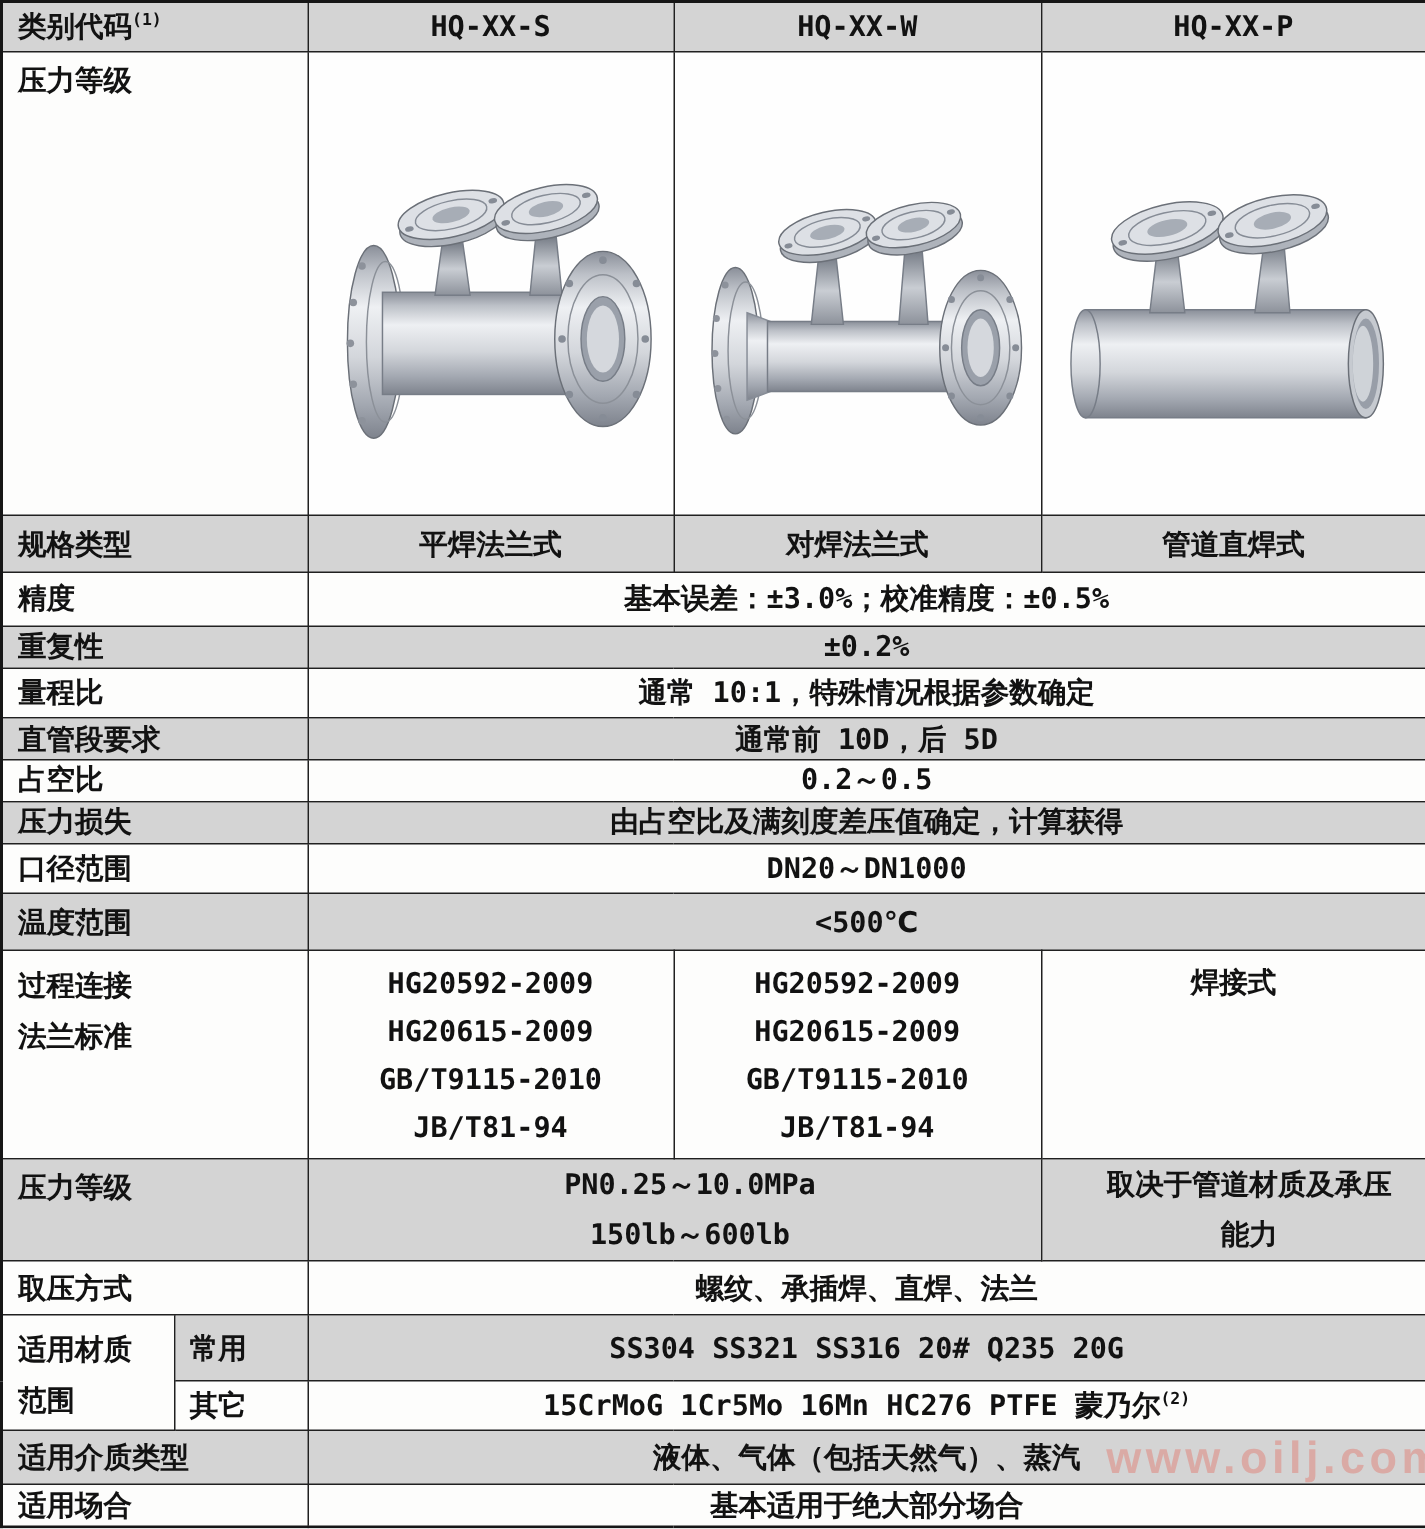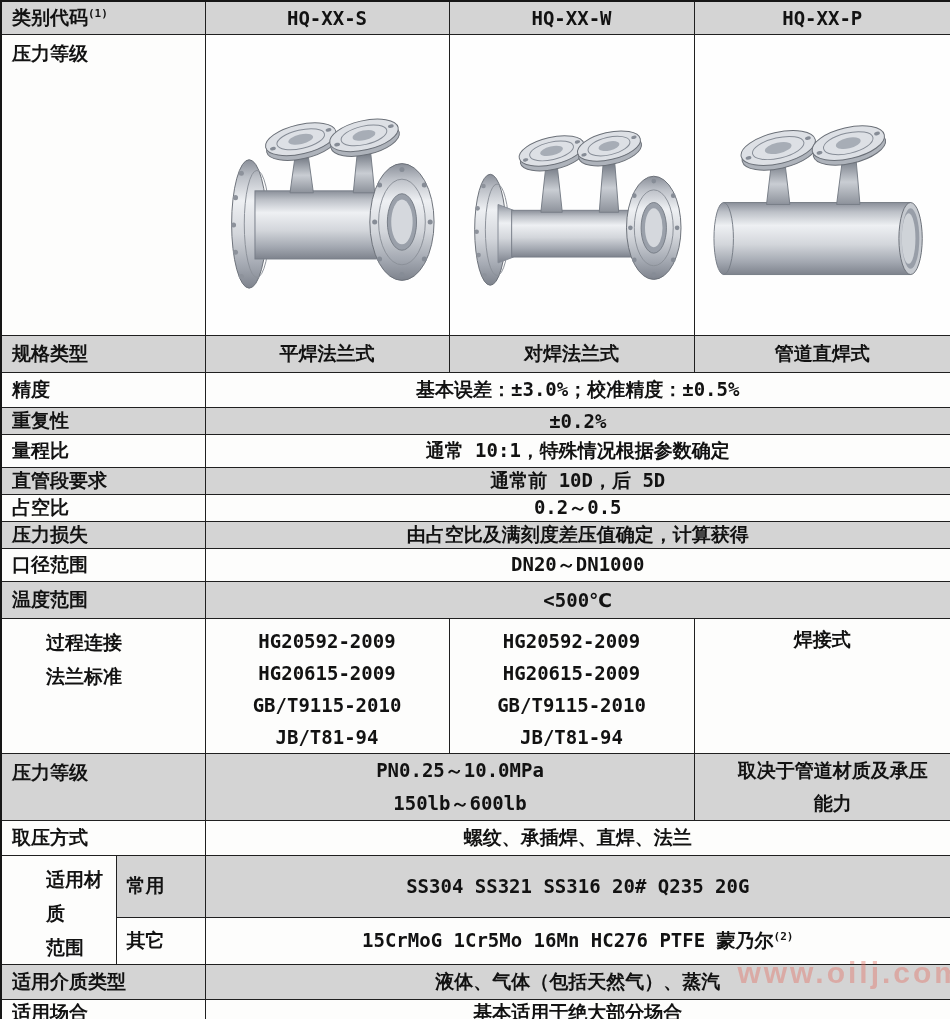--- a/index.html
+++ b/index.html
@@ -16,21 +16,21 @@
   .bg-w{background:#fdfdfc;}
   sup{font-size:11px;font-weight:600;vertical-align:super;line-height:0;}
   .rh33{height:33px;margin-left:24px;} .rh301{height:301px;} .rh37{height:37px;padding-left:28px;} .rh35{height:35px;}
   .rh34{height:22px;} .rh131{height:131px;} .rh69{height:57px;} .rh36{height:36px;}
   .imgcell{vertical-align:middle;text-align:center;background:#fefefe;}
   .imgcell svg{display:block;margin:0 auto;}
   .lines4 div{line-height:32px;}
   .pad-t6{padding-top:6px;}
   .pad-t8{padding-top:8px;border-radius:12px;}
   .lines2 div{line-height:33px;}
-  .lbl2 div{line-height:34px;margin-left:34px;}
+  .lbl2 div{line-height:34px;}
   .watermark{position:absolute;right:-14px;top:956px;font-size:30px;font-weight:700;
              letter-spacing:3px;color:rgba(227,112,100,0.42);white-space:nowrap;
              font-family:"Liberation Sans",sans-serif;pointer-events:none;}
 </style>
 </head>
 <body>
 
 <div class="page">
 <table class="spec">
   <colgroup>

